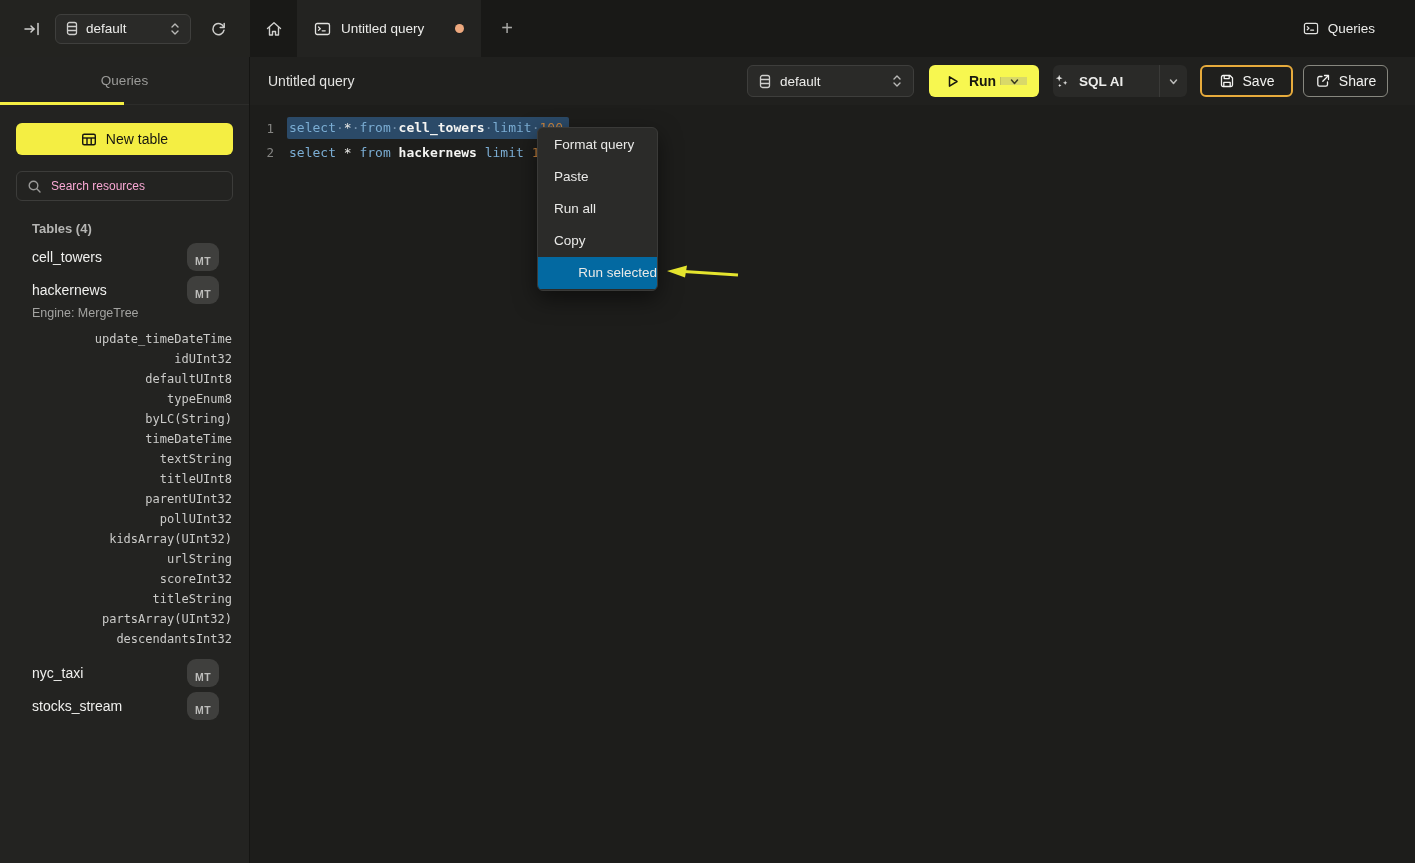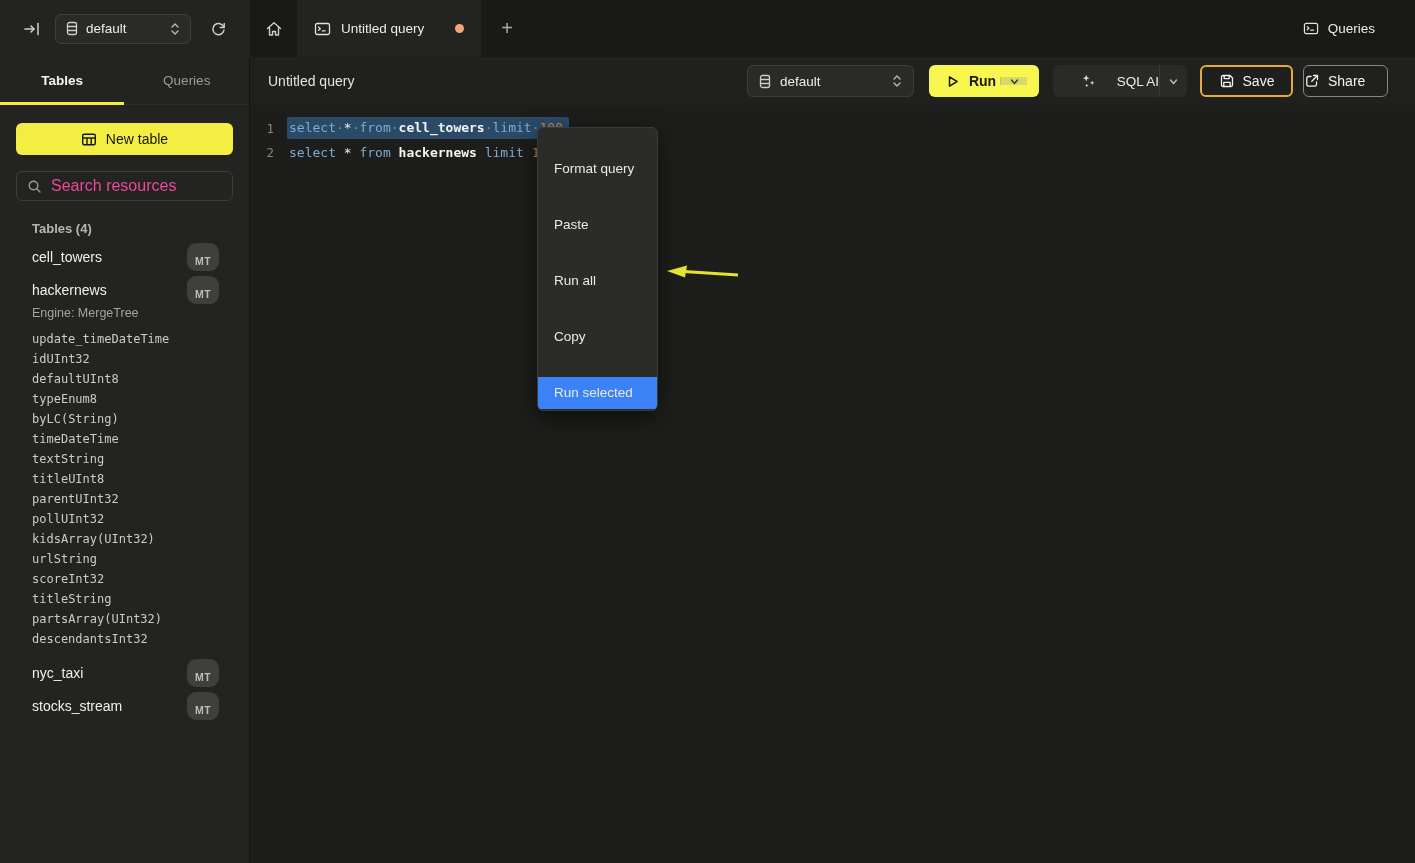--- a/index.html
+++ b/index.html
@@ -24,62 +24,62 @@
 
   
   .sidebar { position:absolute; top:57px; left:0; width:250px; bottom:0; background:#232321; border-right:1px solid #151513; }
   .sidebar-tabs { height:48px; display:flex; position:relative; border-bottom:1px solid #2c2c2a; }
   .side-tab { flex:1; display:flex; align-items:center; justify-content:center; font-size:13.5px; cursor:pointer; }
   .side-tab.active { color:#f4f4f2; font-weight:700; }
   .side-tab.inactive { color:#9b9b99; }
   .tab-underline { position:absolute; left:0; bottom:-1px; width:124px; height:3px; background:var(--accent); }
   .new-table-btn { position:absolute; left:16px; top:66px; width:217px; height:32px; background:var(--accent); border:none; border-radius:6px; display:flex; align-items:center; justify-content:center; gap:9px; font-family:inherit; font-size:14px; font-weight:500; color:#161610; cursor:pointer; }
   .search-box { position:absolute; left:16px; top:114px; width:217px; height:30px; border:1px solid #3c3c3a; border-radius:6px; display:flex; align-items:center; padding:0 10px; gap:9px; cursor:text; }
-  .search-placeholder { color:#ec4899; font-size:16px; }
+  .search-placeholder { color:#f9a8d4; font-size:12px; }
   .section-title { position:absolute; left:32px; top:162px; height:20px; line-height:20px; font-size:13px; font-weight:600; color:#b5b5b3; }
   .tables-list { position:absolute; left:0; right:0; top:183px; }
   .table-row { height:33px; display:flex; align-items:center; padding:0 30px 0 32px; cursor:pointer; }
   .table-name { font-size:14px; font-weight:500; color:#f0f0ee; }
   .mt-badge { margin-left:auto; background:#3f3f3d; color:#bdbdbb; font-size:10.5px; font-weight:600; letter-spacing:.4px; border-radius:9px; padding:12px 8px 4px; }
   .engine-line { margin:0 0 9px 32px; font-size:12.5px; color:#a3a3a1; }
   .cols { margin:0 17px 7px 32px; font-family:"DejaVu Sans Mono",monospace; font-size:12px; color:#cbcbc9; }
-  .col-row { height:20px; display:flex; align-items:center; justify-content:flex-start; }
+  .col-row { height:20px; display:flex; align-items:center; justify-content:flex-end; }
 
   
   .main { position:absolute; left:250px; top:57px; right:0; bottom:0; background:#1d1d1b; }
   .main-header { position:absolute; top:0; left:0; right:0; height:48px; background:#20201e; }
   .query-title { position:absolute; left:18px; top:0; line-height:48px; font-size:14px; color:#e3e3e1; }
   .hbtn { position:absolute; top:8px; height:32px; display:flex; align-items:center; border-radius:6px; cursor:pointer; }
   .db-select2 { right:501px; width:167px; background:#2a2a28; border:1px solid #3e3e3c; padding:0 10px; gap:8px; color:#ececea; font-size:13.5px; }
   .db-select2 .chevs { margin-left:auto; color:#b9b9b7; }
   .run-btn { right:376px; width:110px; background:var(--run); overflow:hidden; padding:12px; }
   .run-main { flex:1; height:100%; display:flex; align-items:center; justify-content:center; gap:9px; color:#18180f; font-size:14px; font-weight:600; }
   .run-chev { width:27px; height:100%; background:#d9d969; border-left:1px solid rgba(0,0,0,.10); display:flex; align-items:center; justify-content:center; color:#3c3c20; }
   .sqlai-btn { right:228px; width:134px; background:#2a2a28; overflow:hidden; padding:0; }
-  .sqlai-main { flex:1; height:100%; display:flex; align-items:center; justify-content:flex-end; gap:20px; color:#ececea; font-size:13.5px; font-weight:400; }
+  .sqlai-main { flex:1; height:100%; display:flex; align-items:center; justify-content:flex-start; gap:9px; color:#ececea; font-size:13.5px; font-weight:700; }
   .sqlai-chev { width:28px; height:100%; border-left:1px solid #3a3a38; display:flex; align-items:center; justify-content:center; color:#b9b9b7; }
   .save-btn { right:122px; width:93px; background:#1f1f1d; border:2px solid var(--saveb); justify-content:center; gap:8px; color:#f2f2f0; font-size:14px; font-weight:500; }
-  .share-btn { right:27px; width:85px; background:transparent; border:1px solid #87877f; justify-content:flex-start; gap:8px; color:#f2f2f0; font-size:14px; font-weight:500; }
+  .share-btn { right:27px; width:85px; background:transparent; border:1px solid #87877f; justify-content:center; gap:8px; color:#f2f2f0; font-size:14px; font-weight:500; }
 
   
   .editor { position:absolute; top:48px; left:0; right:0; bottom:0; padding-top:11px; font-family:"DejaVu Sans Mono",monospace; font-size:13px; }
   .code-line { height:24px; display:flex; align-items:center; }
   .gutter { width:24px; flex:none; text-align:right; color:#858583; font-size:12.5px; }
   .code-content { margin-left:15px; white-space:pre; }
   .code-content.sel { background:var(--sel); border-radius:2px; padding:3px 6px 4px 2px; margin-left:13px; }
   .tk-kw { color:var(--kw); }
   .tk-op { color:#eaeae8; }
   .tk-tbl { color:#f4f4f2; font-weight:bold; }
   .tk-num { color:var(--num); }
   .tk-dot { color:#7390ac; }
 
   
   .context-menu { position:absolute; left:287px; top:70px; width:121px; background:#2b2b29; border:1px solid #3a3a38; border-radius:6px; box-shadow:0 8px 22px rgba(0,0,0,.5); padding:1px 0; z-index:5; overflow:hidden; }
-  .menu-item { height:32px; line-height:32px; padding-left:16px; font-size:13.5px; color:#e9e9e7; cursor:pointer; white-space:nowrap;margin-top:24px; }
-  .menu-item.highlighted { background:#3b82f6; }
+  .menu-item { height:32px; line-height:32px; padding-left:16px; font-size:13.5px; color:#e9e9e7; cursor:pointer; white-space:nowrap; }
+  .menu-item.highlighted { background:#0369a1;text-align:right; }
 
   .arrow-svg { position:absolute; left:404px; top:199px; z-index:6; }
 </style>
 </head>
 <body>
 
 <div class="topbar">
   <div class="topbar-left">
     <div class="icon-btn collapse-btn">
       <span>
@@ -143,21 +143,20 @@
           <path d="M4.5 6 L6.3 7.7 L4.5 9.4"></path>
           <path d="M8.2 9.8 H11.2"></path>
       </svg>
     </span>
     <span>Queries</span>
   </div>
 </div>
 
 <div class="sidebar">
   <div class="sidebar-tabs">
-    <div class="side-tab active">Tables</div>
     <div class="side-tab inactive">Queries</div>
     <div class="tab-underline"></div>
   </div>
   <button class="new-table-btn">
     <span>
       <svg width="16" height="15" viewBox="0 0 16 15" fill="none" stroke="#161610" stroke-width="1.4" stroke-linejoin="round">
         <rect x="1.7" y="2.2" width="12.6" height="10.6" rx="1.5"></rect>
           <path d="M1.7 6 H14.3"></path>
           <path d="M6 6 V12.8 M10.2 6 V12.8"></path>
       </svg>

